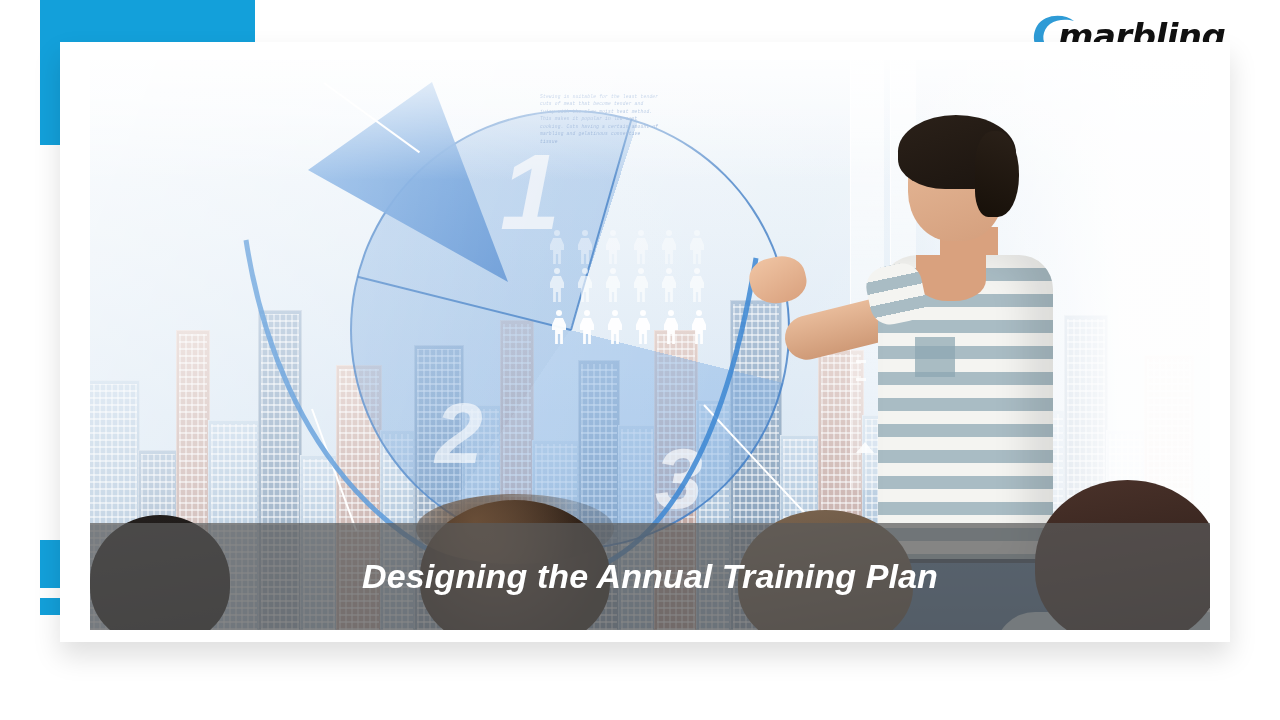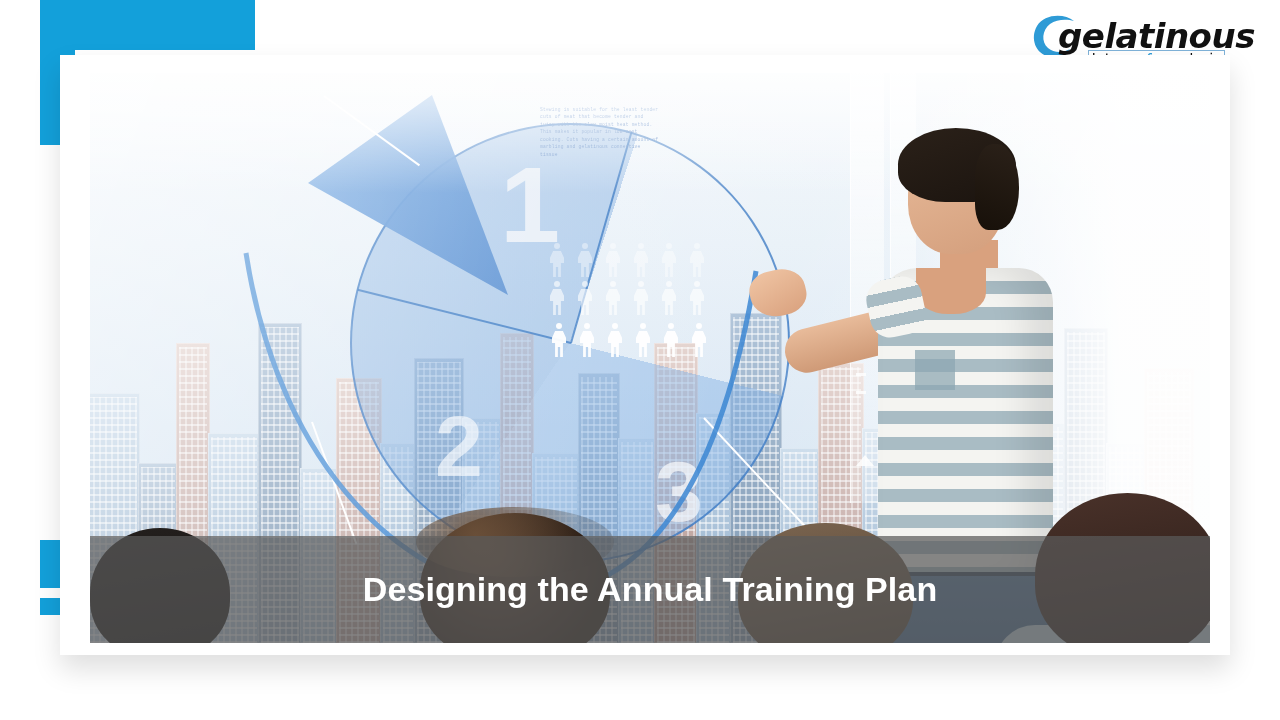--- a/index.html
+++ b/index.html
@@ -23,23 +23,24 @@
     position:absolute; left:40px; top:540px; width:35px; height:48px;
     background:var(--brand,#13a0da);
   }
   #accent-bottom-square {
     position:absolute; left:40px; top:598px; width:35px; height:17px;
     background:var(--brand,#13a0da);
   }
 
   
   #card {
-    position:absolute; left:60px; top:55px; width:1170px; height:600px;
+    position:absolute; left:60px; top:42px; width:1170px; height:600px;
     background:#ffffff;
     box-shadow:0 14px 26px rgba(0,0,0,0.13);
+    font-style:italic;
   }
 
   
   #photo {
     position:absolute; left:30px; top:18px; width:1120px; height:570px;
     overflow:hidden; background:#eef3f8;
   }
 
   
   .sky {
@@ -215,21 +216,21 @@
 <div id="accent-top-left"></div>
 <div id="accent-left-bar"></div>
 <div id="accent-bottom-bar"></div>
 <div id="accent-bottom-square"></div>
 
 <div id="logo">
   <svg id="logo-c" viewBox="0 0 48 48">
     <path d="M44 9 C34 1 14 2 7 14 C0 26 5 42 20 45 C28 46.5 36 43 40 37
              C33 41 24 41 18 36 C11 30 12 18 20 12 C27 7 37 7 44 9 Z" fill="#2e9bd6"></path>
   </svg>
-  <div id="logo-word">gelatinous</div>
+  <div id="logo-word">marbling</div>
   <div id="logo-tag"><span>Let your </span><span class="hl">Career</span><span> begin</span></div>
 </div>
 
 <div id="card">
 
   <div id="photo">
 
     <div class="sky"></div>
 
     <div class="city">

